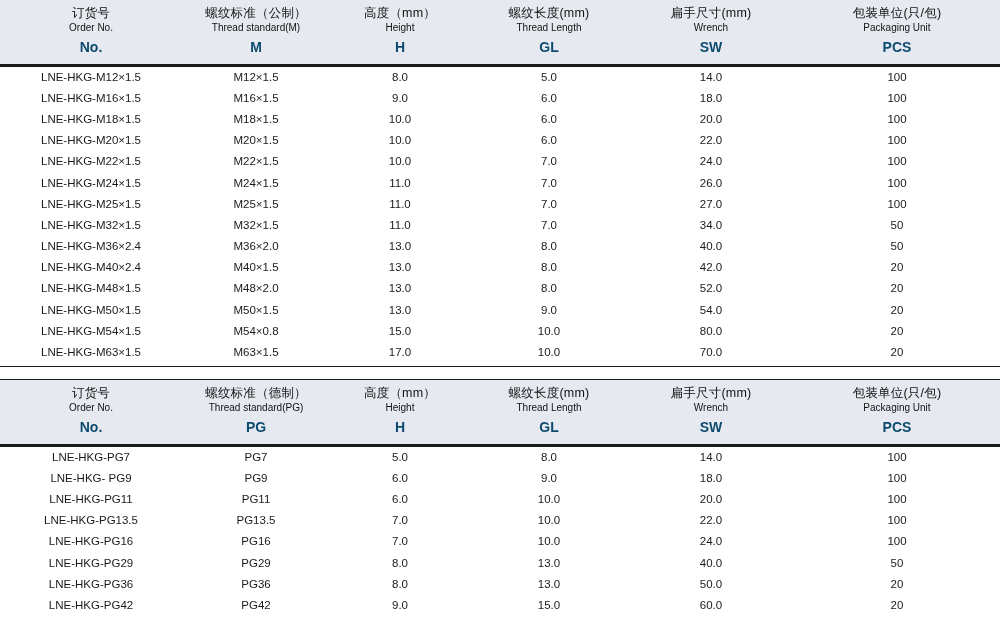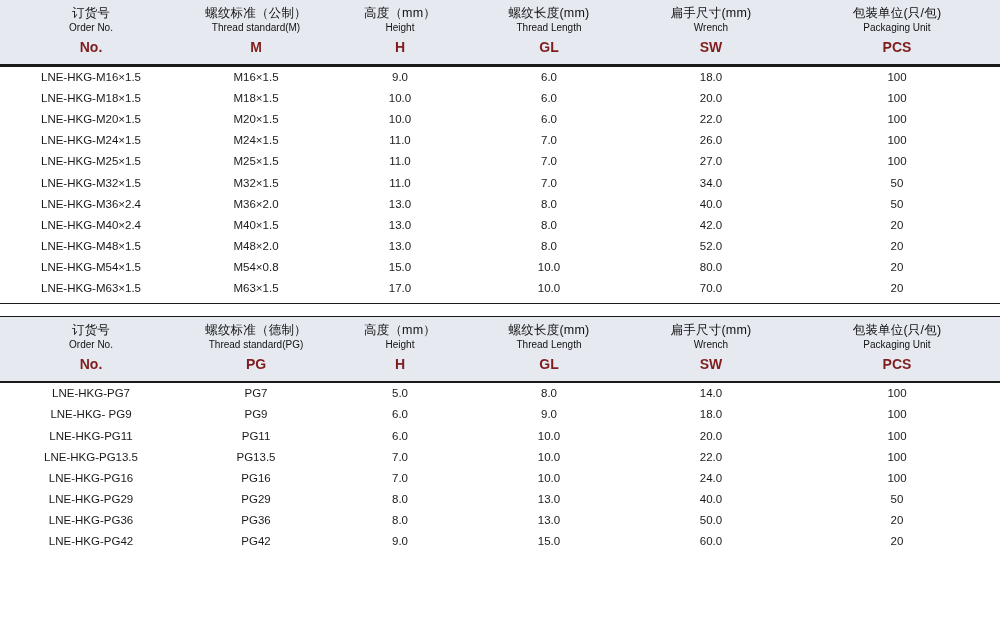--- a/index.html
+++ b/index.html
@@ -58,21 +58,21 @@
     display: block;
     font-size: 10px;
     line-height: 13px;
     color: #111;
   }
   .sym {
     display: block;
     font-size: 14px;
     font-weight: bold;
     line-height: 15px;
-    color: #7f1d1d;
+    color: #0c4a6e;
   }
   tbody td {
     text-align: center;
     font-size: 11.5px;
     line-height: 13px;
     padding: 4.1px 2px;
     color: #1a1a1a;
     border: none;
     white-space: nowrap;
   }
@@ -162,20 +162,28 @@
     <colgroup>
       <col class="c0">
         <col class="c1">
         <col class="c2">
         <col class="c3">
         <col class="c4">
         <col class="c5">
     </colgroup>
     <tbody>
       <tr>
+        <td>LNE-HKG-M12×1.5</td>
+        <td>M12×1.5</td>
+        <td>8.0</td>
+        <td>5.0</td>
+        <td>14.0</td>
+        <td>100</td>
+      </tr>
+      <tr>
         <td>LNE-HKG-M16×1.5</td>
         <td>M16×1.5</td>
         <td>9.0</td>
         <td>6.0</td>
         <td>18.0</td>
         <td>100</td>
       </tr>
       <tr>
         <td>LNE-HKG-M18×1.5</td>
         <td>M18×1.5</td>
@@ -186,20 +194,28 @@
       </tr>
       <tr>
         <td>LNE-HKG-M20×1.5</td>
         <td>M20×1.5</td>
         <td>10.0</td>
         <td>6.0</td>
         <td>22.0</td>
         <td>100</td>
       </tr>
       <tr>
+        <td>LNE-HKG-M22×1.5</td>
+        <td>M22×1.5</td>
+        <td>10.0</td>
+        <td>7.0</td>
+        <td>24.0</td>
+        <td>100</td>
+      </tr>
+      <tr>
         <td>LNE-HKG-M24×1.5</td>
         <td>M24×1.5</td>
         <td>11.0</td>
         <td>7.0</td>
         <td>26.0</td>
         <td>100</td>
       </tr>
       <tr>
         <td>LNE-HKG-M25×1.5</td>
         <td>M25×1.5</td>
@@ -231,20 +247,28 @@
         <td>8.0</td>
         <td>42.0</td>
         <td>20</td>
       </tr>
       <tr>
         <td>LNE-HKG-M48×1.5</td>
         <td>M48×2.0</td>
         <td>13.0</td>
         <td>8.0</td>
         <td>52.0</td>
+        <td>20</td>
+      </tr>
+      <tr>
+        <td>LNE-HKG-M50×1.5</td>
+        <td>M50×1.5</td>
+        <td>13.0</td>
+        <td>9.0</td>
+        <td>54.0</td>
         <td>20</td>
       </tr>
       <tr>
         <td>LNE-HKG-M54×1.5</td>
         <td>M54×0.8</td>
         <td>15.0</td>
         <td>10.0</td>
         <td>80.0</td>
         <td>20</td>
       </tr>

